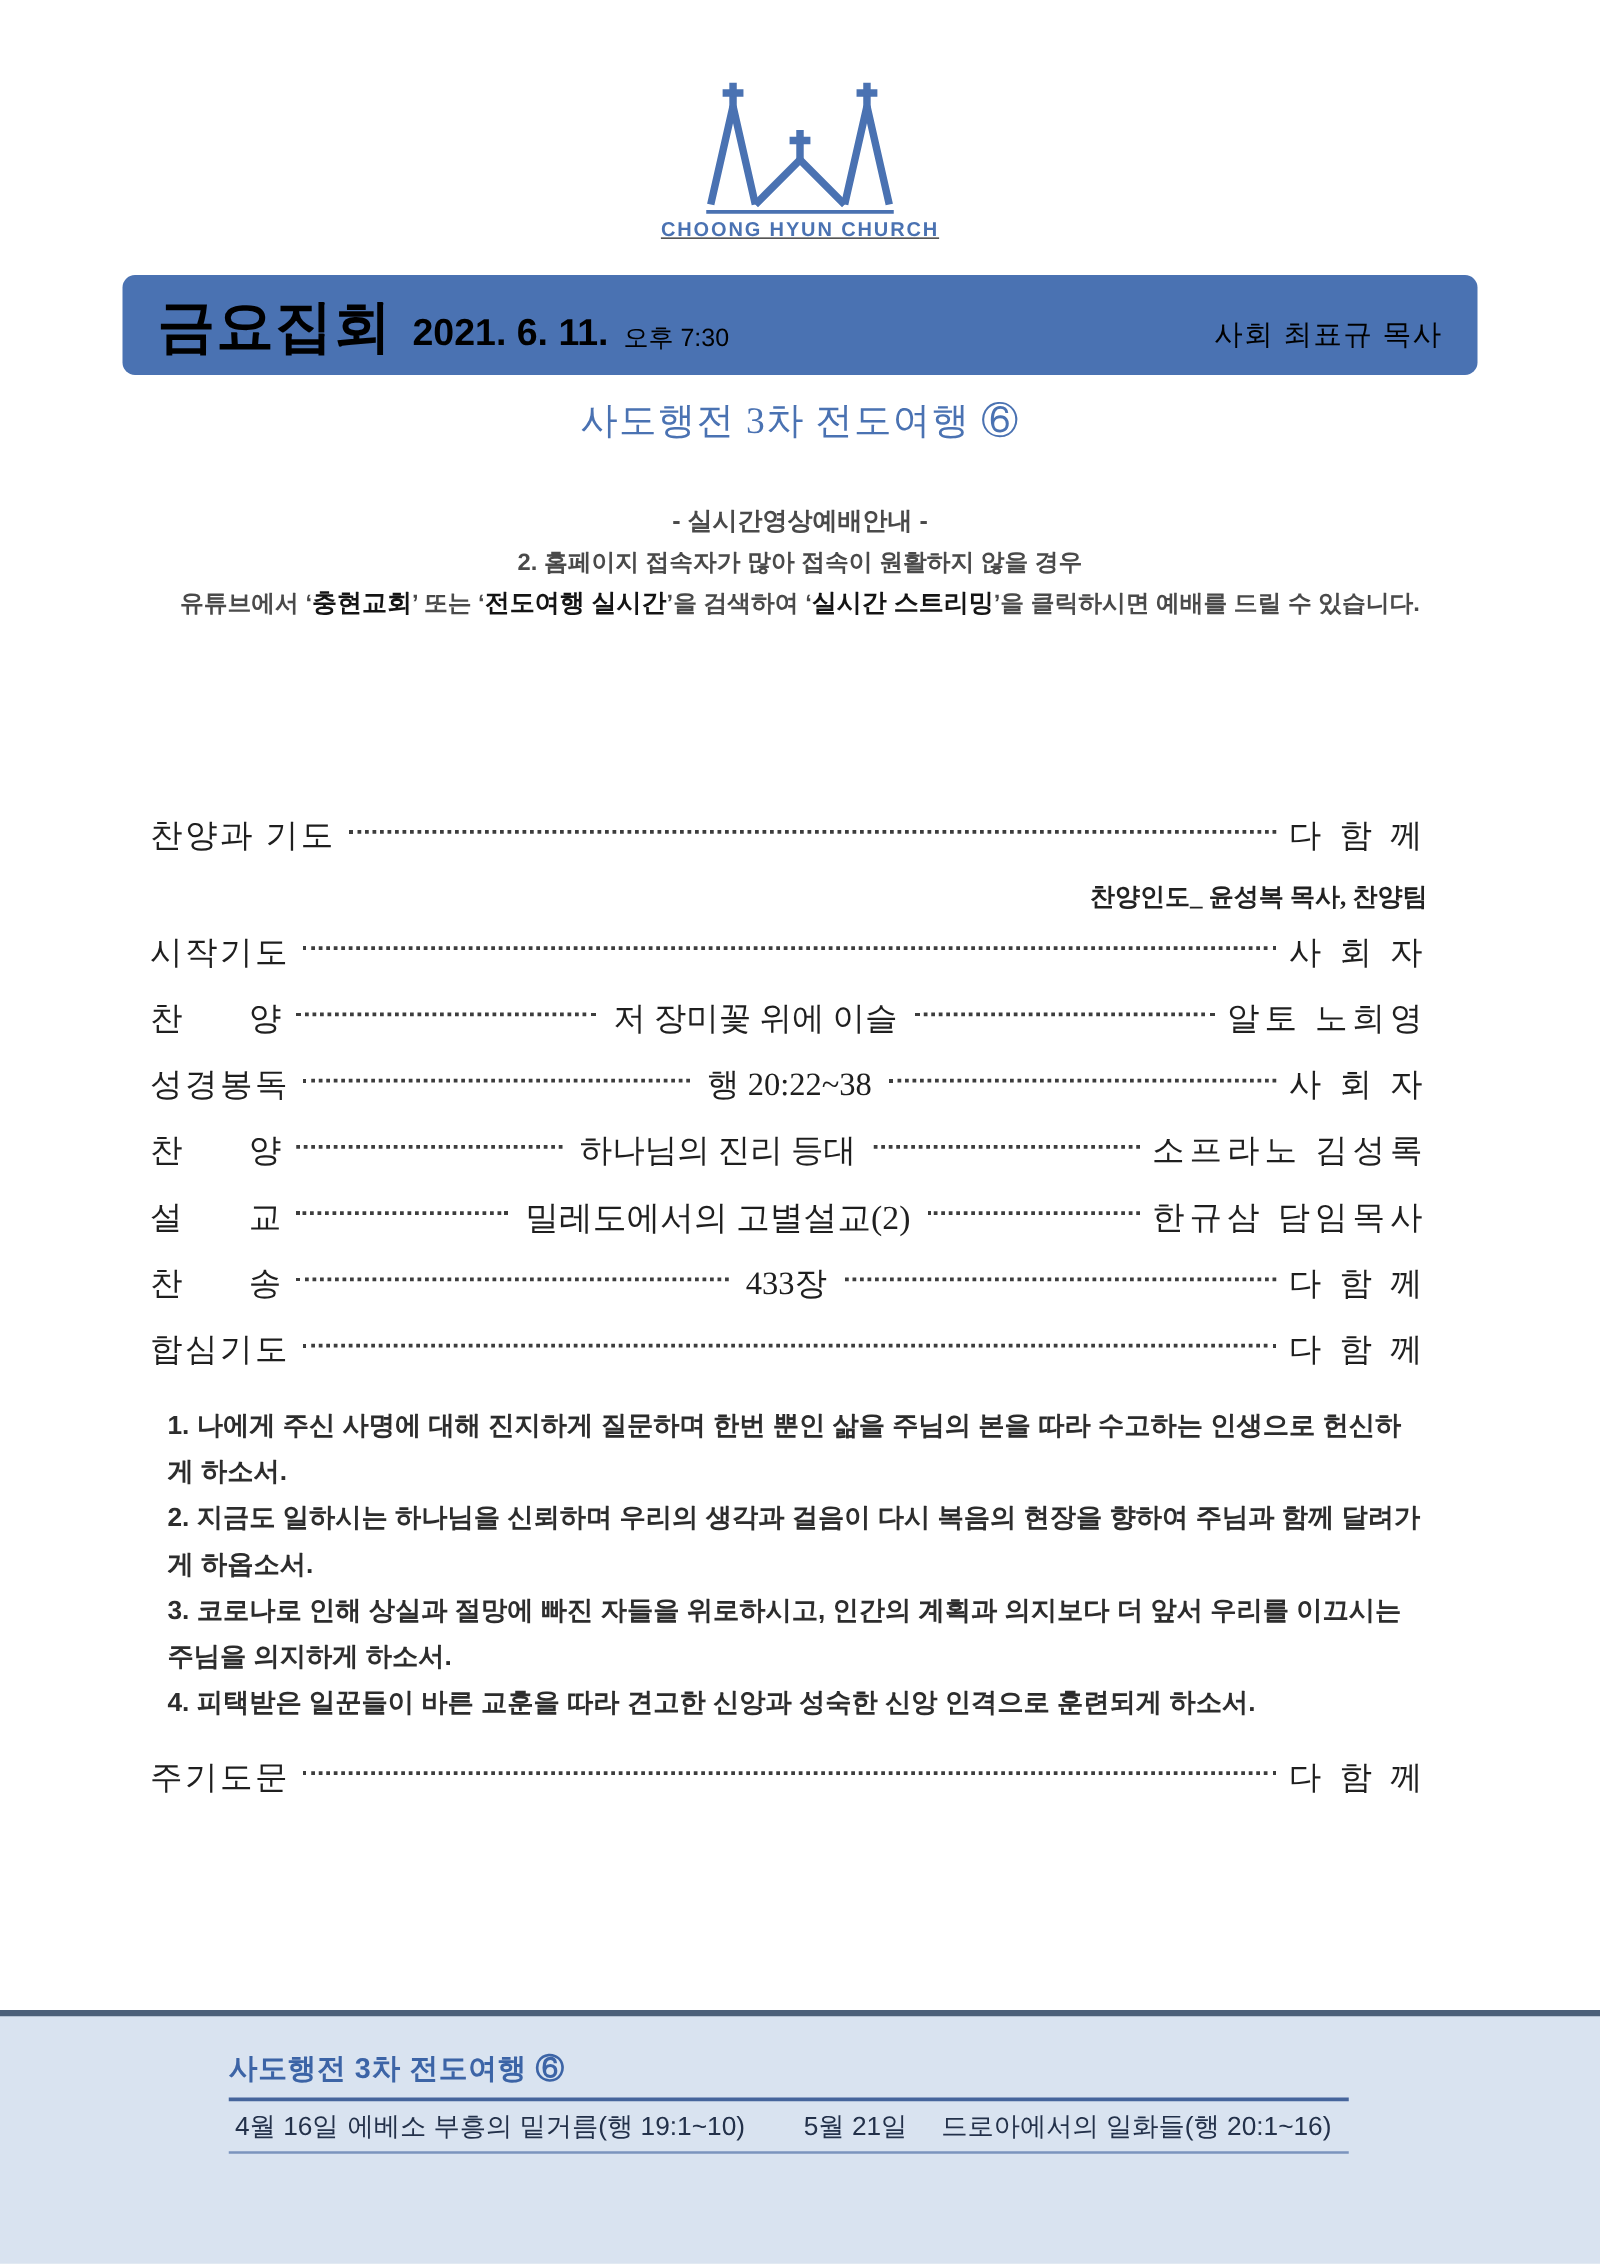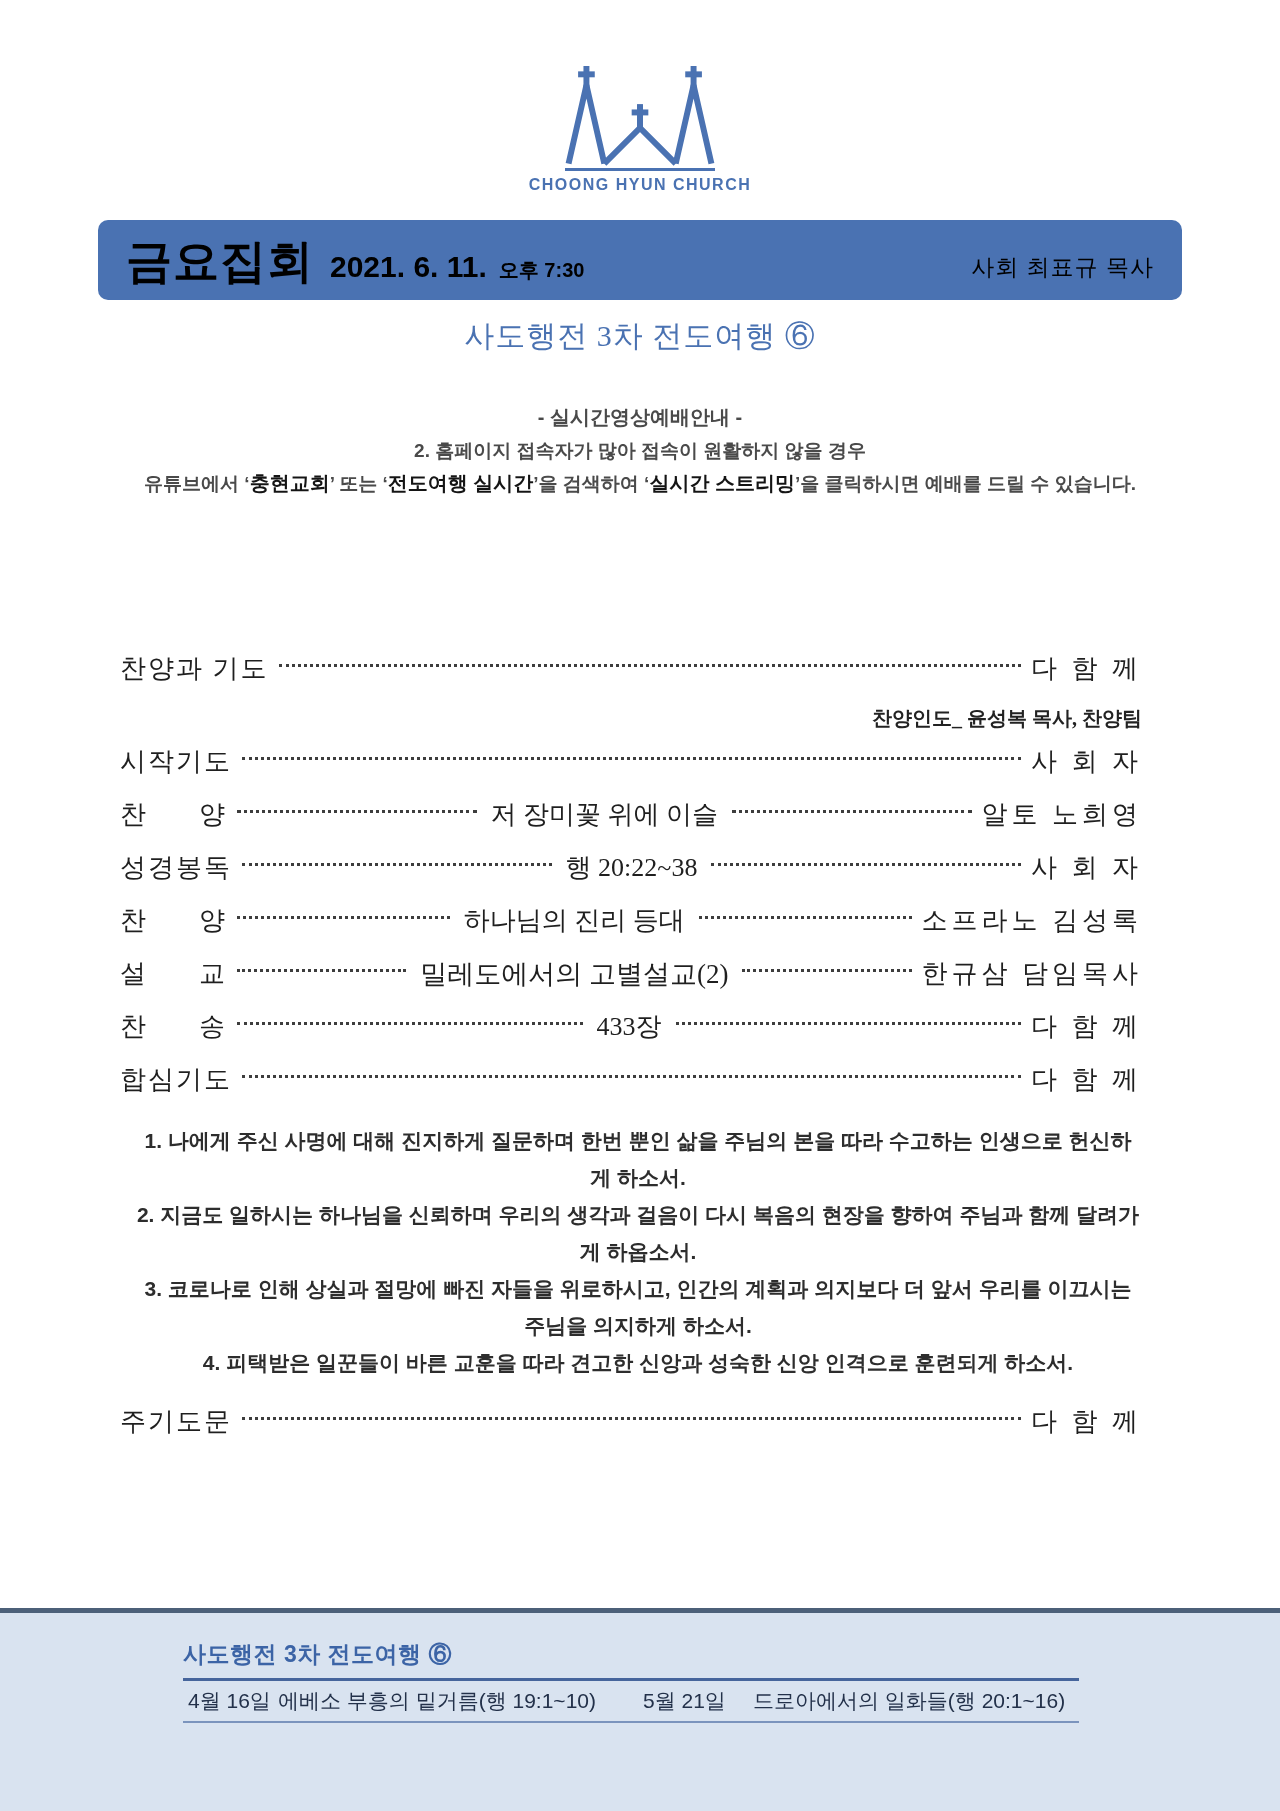--- a/index.html
+++ b/index.html
@@ -8,41 +8,41 @@
     font-family:"Liberation Sans",sans-serif;
     color:#1f1f1f;
     display:flex;flex-direction:column;
     overflow:hidden;
   }
   .serif{font-family:"Liberation Serif",serif;}
 
   
   .logo-block{
     margin-top:66px;
-    display:flex;flex-direction:column;align-items:center;
+    display:flex;flex-direction:column;align-items:center;text-decoration:underline;
   }
   .logo-svg{width:168px;height:100px;}
   .logo-rule{width:150px;height:0;border-bottom:3px solid #4a72b2;margin-top:2px;}
   .logo-name{
     margin-top:5px;color:#4a72b2;font-weight:700;
     font-size:16px;letter-spacing:1.5px;
   }
 
   
   .header-bar{
     margin:26px auto 0 auto;
     width:1028px;height:80px;
     background:#4a72b2;border-radius:10px;
     display:flex;align-items:baseline;
     padding:0 28px;
     color:#000000;
   }
   .hb-title{font-size:46px;font-weight:800;letter-spacing:1px;align-self:center;padding-top:4px;}
   .hb-date{font-size:30px;font-weight:700;margin-left:16px;align-self:center;padding-top:14px;}
-  .hb-time{font-size:20px;font-weight:700;margin-left:12px;align-self:center;padding-top:20px;}
+  .hb-time{font-size:20px;font-weight:400;margin-left:12px;align-self:center;padding-top:20px;}
   .hb-moderator{margin-left:auto;font-size:23px;font-weight:500;align-self:center;padding-top:14px;letter-spacing:1px;}
 
   
   .subtitle{
     margin-top:16px;text-align:center;
     color:#4a72b2;font-size:30px;letter-spacing:1px;
   }
 
   
   .notice{
@@ -74,21 +74,20 @@
     display:grid;grid-template-columns:64px auto;column-gap:28px;
     font-size:29px;line-height:54px;
   }
   .hymn-no{text-align:right;}
   .hymn-title{letter-spacing:1px;white-space:pre;}
   .prayers{
     margin:16px 0 0 14px;
     font-family:"Liberation Sans",sans-serif;
     font-size:21px;font-weight:700;color:#2d2d2d;line-height:37px;
     letter-spacing:0;
-    text-align:center;
   }
   .lords{margin-top:14px;}
 
   
   .band{
     margin-top:auto;
     height:203px;
     background:#d9e3f0;
     border-top:5px solid #4c6079;
     box-sizing:border-box;

